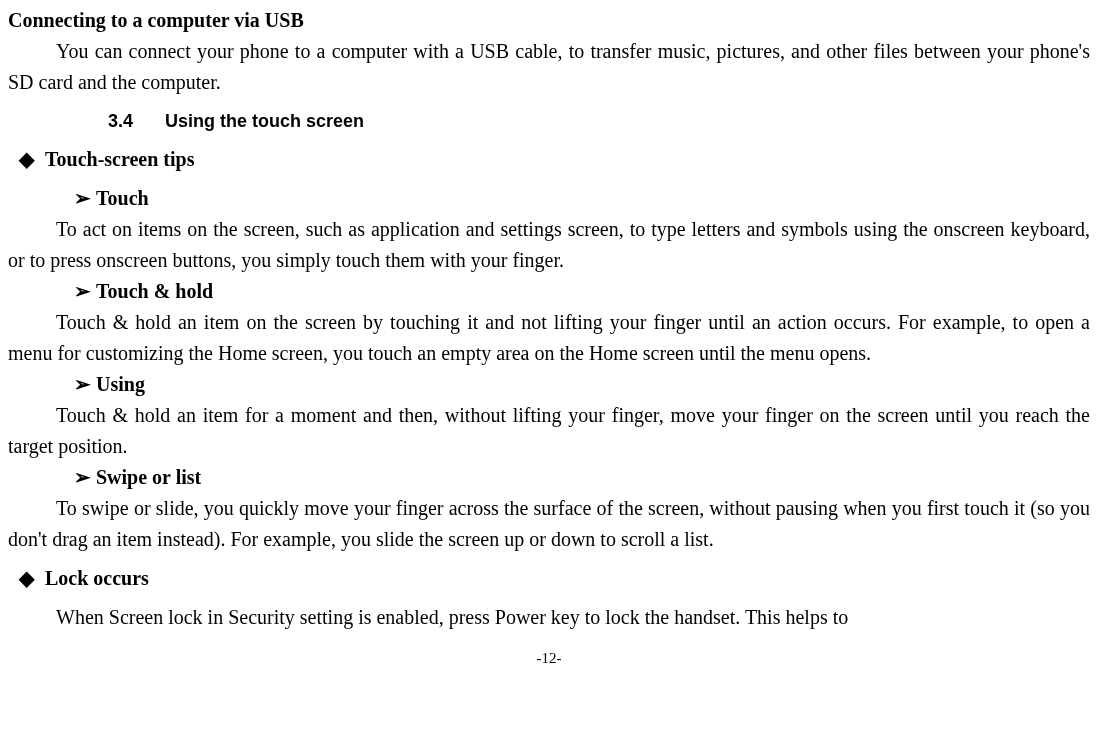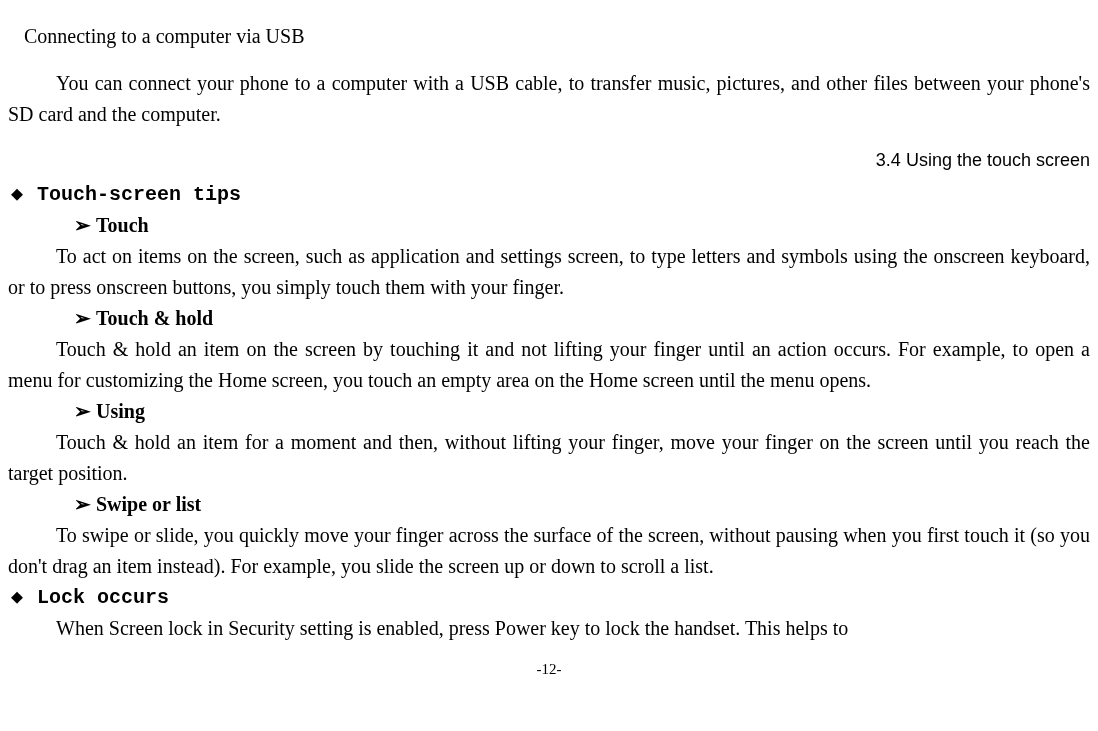--- a/index.html
+++ b/index.html
@@ -7,45 +7,43 @@
       font-size: 20px;
       line-height: 1.55;
       color: #000;
       background: #fff;
       margin: 0;
       padding: 5px 8px 10px 8px;
       width: 1098px;
       box-sizing: border-box;
     }
     .heading-bold {
-      font-weight: normal;
-      margin: 16px;
+      font-weight: bold;
+      margin: 0;
     }
     .para {
       margin: 0;
       text-align: justify;
       text-indent: 48px;
     }
     .section-num {
       font-family: Arial, Helvetica, sans-serif;
-      font-weight: normal;
+      font-weight: bold;
       font-size: 18px;
-      margin: 17px 0 4px 0;
+      margin: 10px 0 4px 0;
       padding-left: 100px;
-      text-align: right;
     }
     .section-num .num {
       display: inline-block;
       min-width: 52px;
     }
     .diamond-item {
       font-weight: bold;
-      margin: 0;
+      margin: 8px;
       padding-left: 3px;
-      font-family: Liberation Mono, monospace;
     }
     .diamond {
       display: inline-block;
       width: 26px;
     }
     .arrow-item {
       font-weight: bold;
       margin: 0;
       padding-left: 66px;
     }

